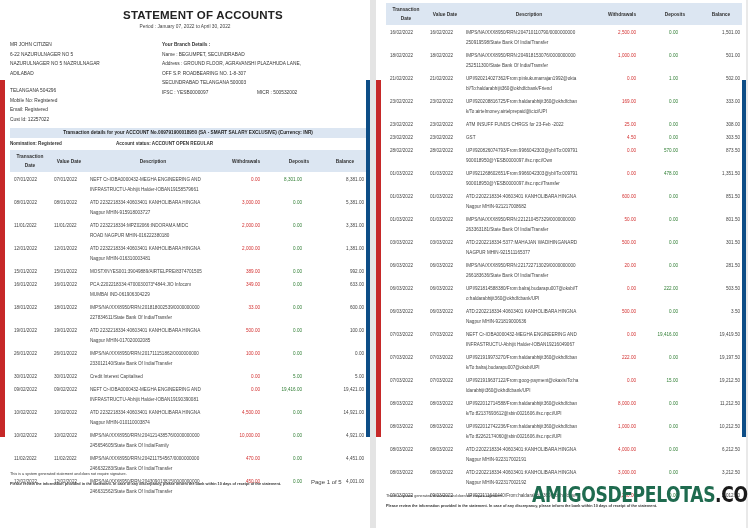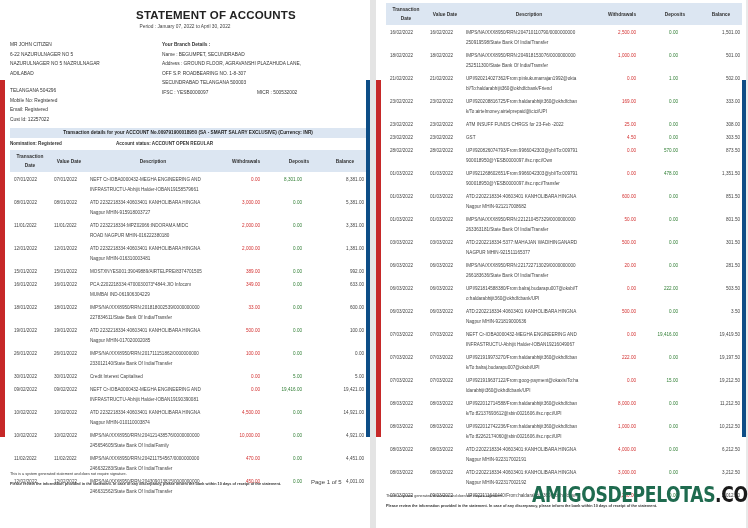--- a/index.html
+++ b/index.html
@@ -8,21 +8,21 @@
   .page {
     position: absolute; top: 0; width: 370px; height: 528px; background: #fff;
     overflow: hidden;
   }
   .page-left { left: 0; }
   .page-right { left: 376px; }
   .bar { position: absolute; width: 5px; }
   .bar-red { background: #c62828; }
   .bar-blue { background: #0d4d86; }
 
-  .title { position: absolute; top: 9px; left: 13px; width: 406px; text-align: center; font-weight: bold; font-size: 11.5px; letter-spacing: 0.2px; }
+  .title { position: absolute; top: 9px; left: 0; width: 406px; text-align: center; font-weight: bold; font-size: 11.5px; letter-spacing: 0.2px; }
   .period { position: absolute; top: 24px; left: 0; width: 370px; text-align: center; font-size: 4.8px; color: #444; }
 
   .cust { position: absolute; left: 10px; top: 40px; font-size: 4.8px; color: #333; line-height: 9.5px; }
   .cust .gap { height: 8px; }
   .branch { position: absolute; left: 162px; top: 40px; font-size: 4.8px; color: #333; line-height: 9.5px; }
   .branch .bt { font-weight: bold; }
   .branch .row2 { display: flex; gap: 0; }
   .branch .row2 span:first-child { width: 95px; display: inline-block; }
 
   .acct-banner {

